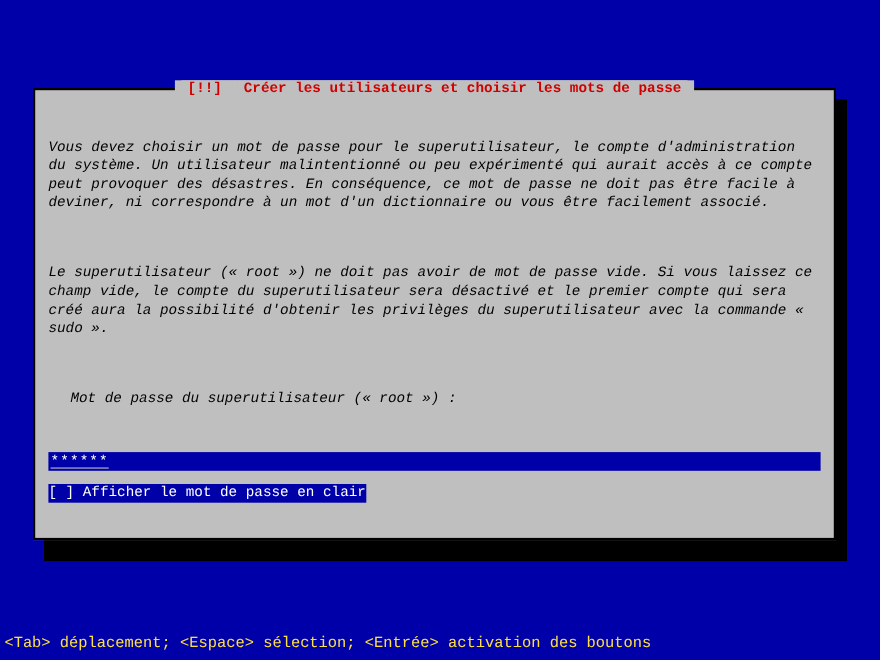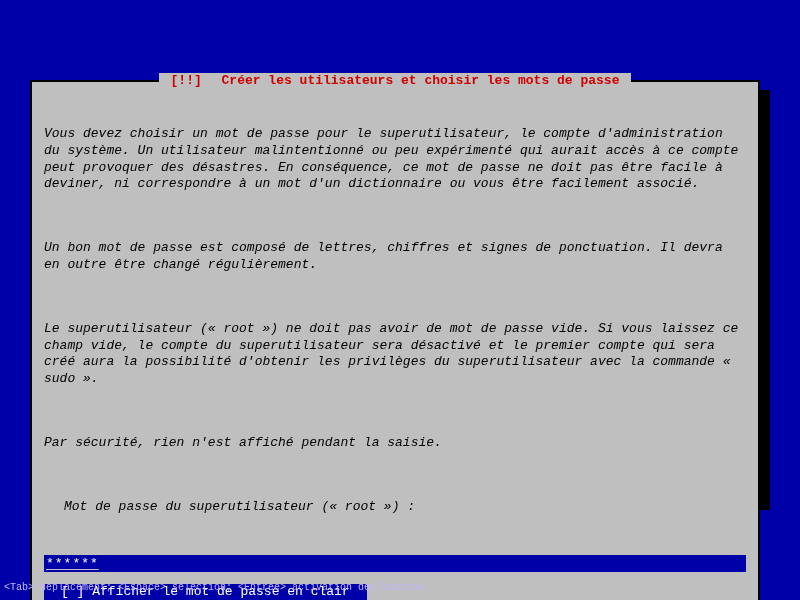--- a/index.html
+++ b/index.html
@@ -59,47 +59,45 @@
     margin-bottom: 12px;
   }
   .pw-underline {
     text-decoration: underline;
     text-decoration-color: #bfbfbf;
     text-underline-offset: 2px;
   }
   .checkbox-row {
     background: #0000a8;
     color: #fff;
-    padding: 0 17px;
+    padding: 0 0;
     display: inline-block;
     margin-bottom: 18px;
   }
   .footer {
     position: absolute;
     bottom: 6px;
     left: 4px;
-    color: #c4b5fd;
-    font-size: 10px;
+    color: #fde047;
+    font-size: 14px;
   }
 </style>
 </head>
 <body>
 
 <div class="shadow"></div>
 
 <div class="dialog">
   <div class="title-row">
     <span><span>[!!] </span><span>Créer les utilisateurs et choisir les mots de passe</span> </span>
   </div>
 
   <div class="body-text">
     <div class="para">Vous devez choisir un mot de passe pour le superutilisateur, le compte d'administration du système. Un utilisateur malintentionné ou peu expérimenté qui aurait accès à ce compte peut provoquer des désastres. En conséquence, ce mot de passe ne doit pas être facile à deviner, ni correspondre à un mot d'un dictionnaire ou vous être facilement associé.</div>
-    <div class="para">Un bon mot de passe est composé de lettres, chiffres et signes de ponctuation. Il devra en outre être changé régulièrement.</div>
     <div class="para">Le superutilisateur (« root ») ne doit pas avoir de mot de passe vide. Si vous laissez ce champ vide, le compte du superutilisateur sera désactivé et le premier compte qui sera créé aura la possibilité d'obtenir les privilèges du superutilisateur avec la commande « sudo ».</div>
-    <div class="para">Par sécurité, rien n'est affiché pendant la saisie.</div>
     <div class="prompt">Mot de passe du superutilisateur (« root ») :</div>
   </div>
 
   <div class="pw-field"><span class="pw-underline">******</span></div>
 
   <div class="checkbox-row">
     <span>[ ]</span>
     <span>Afficher le mot de passe en clair</span>
   </div>
 

